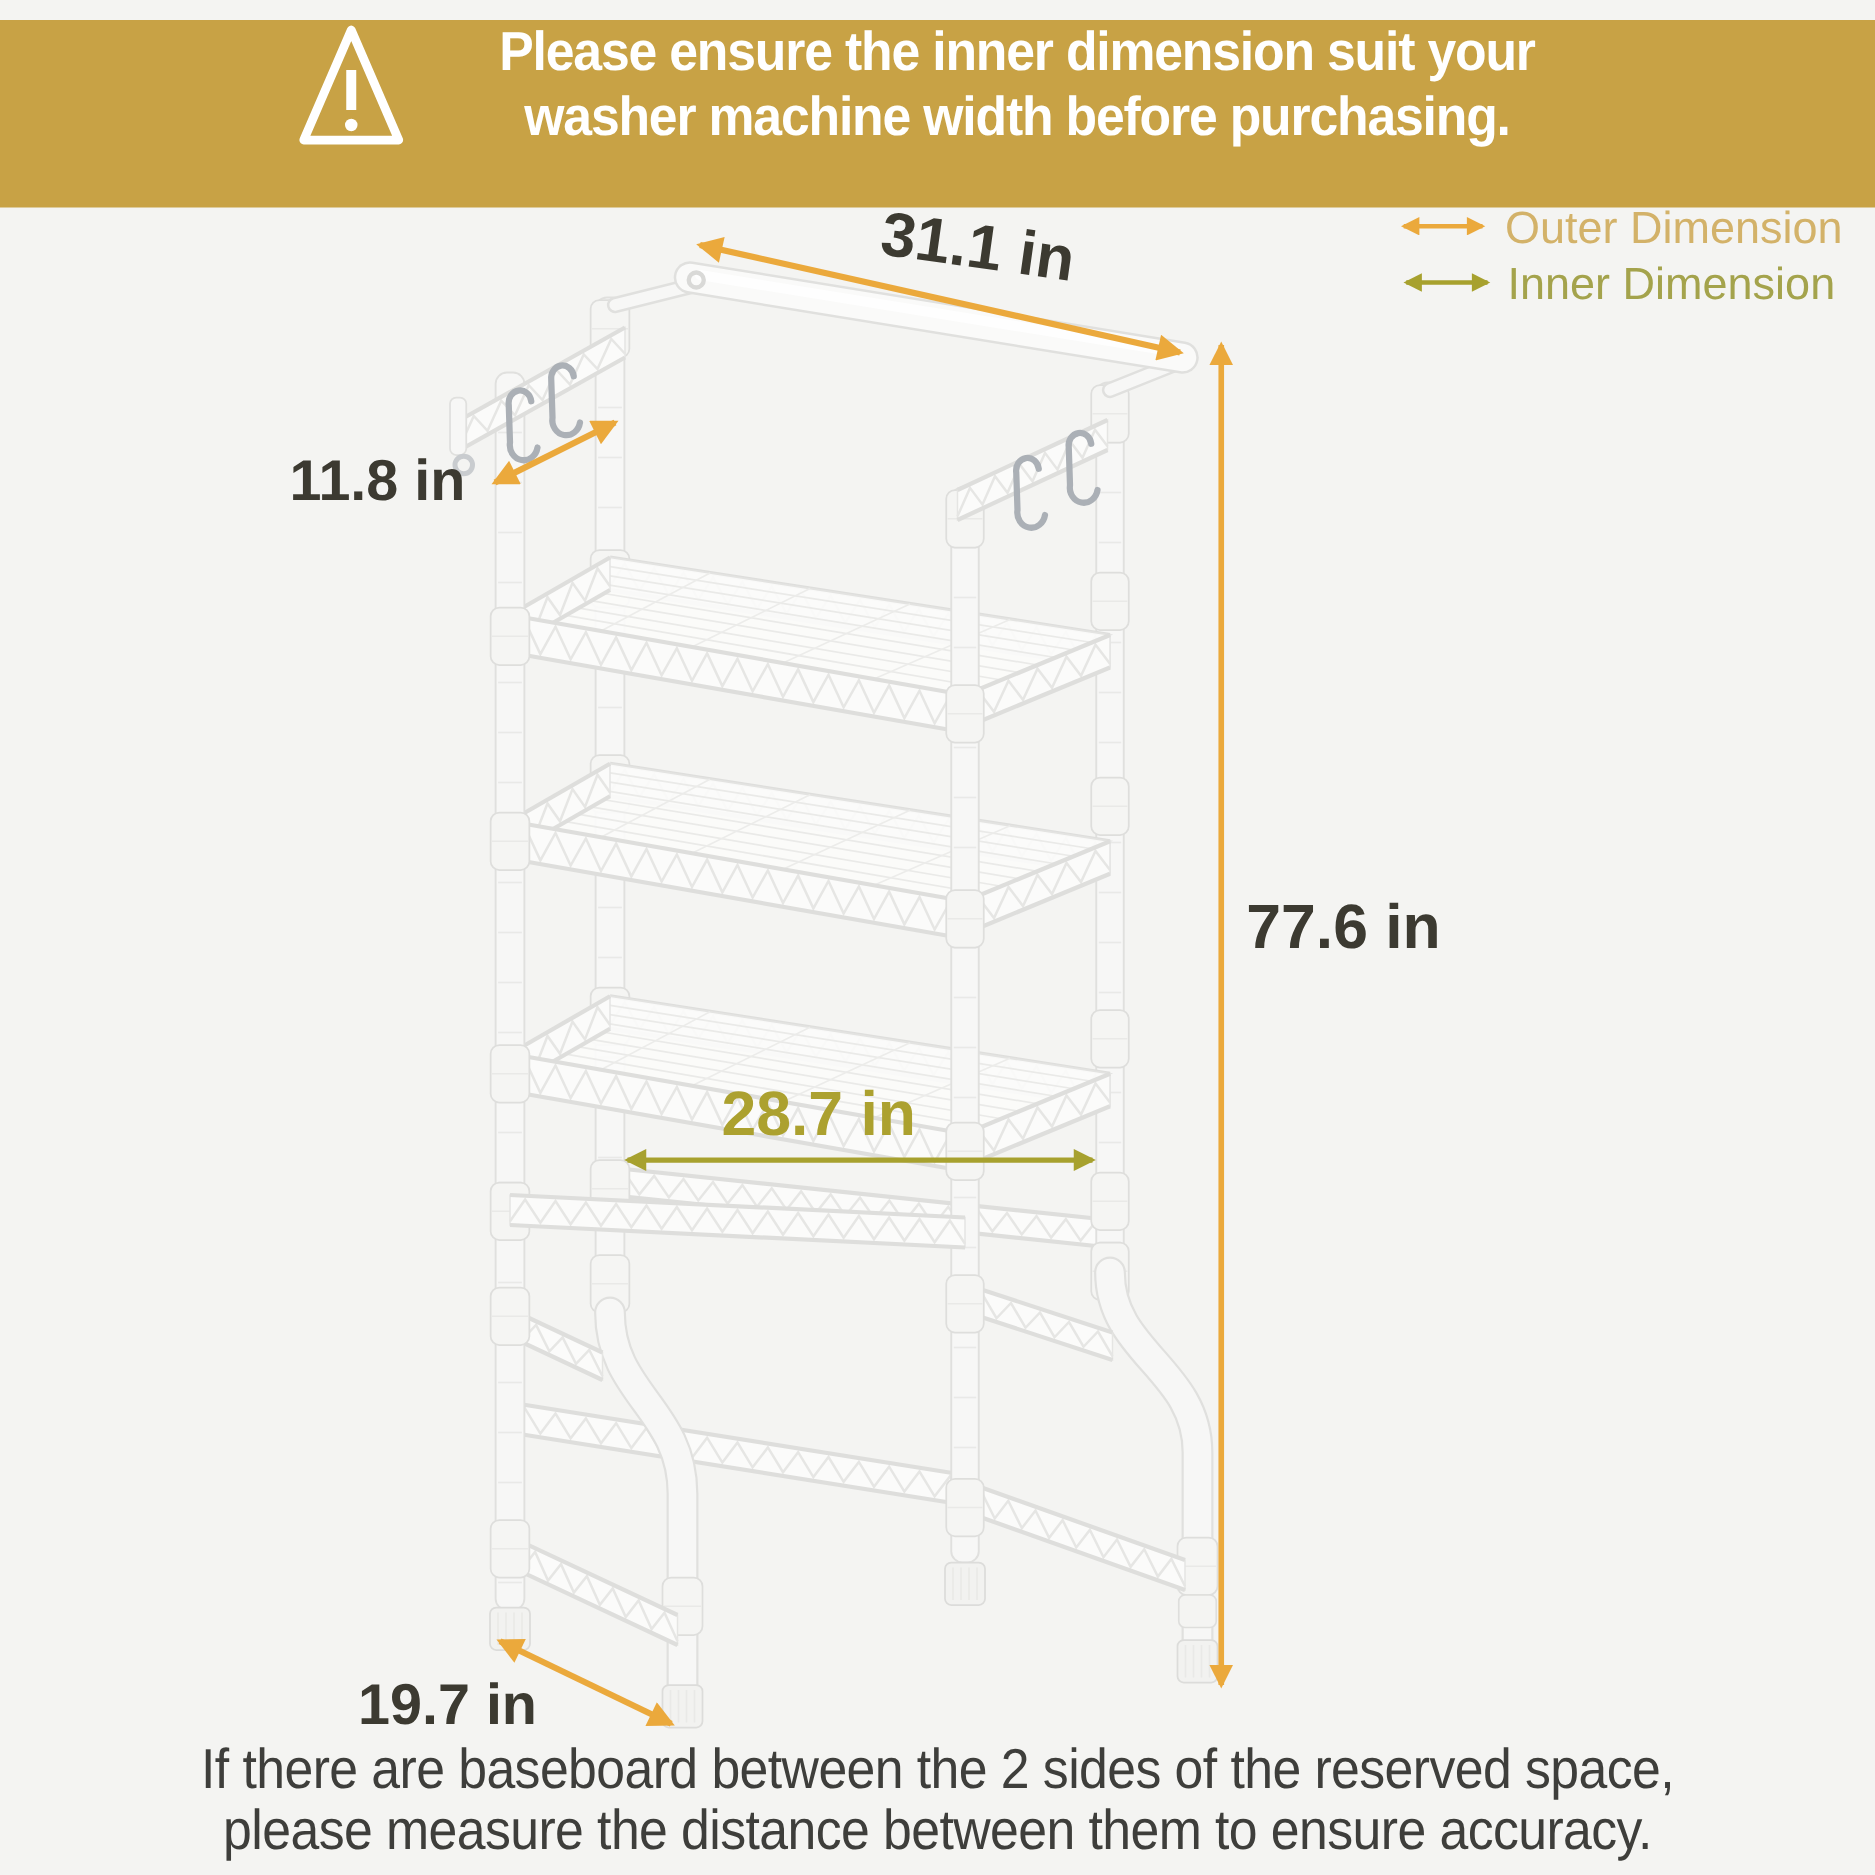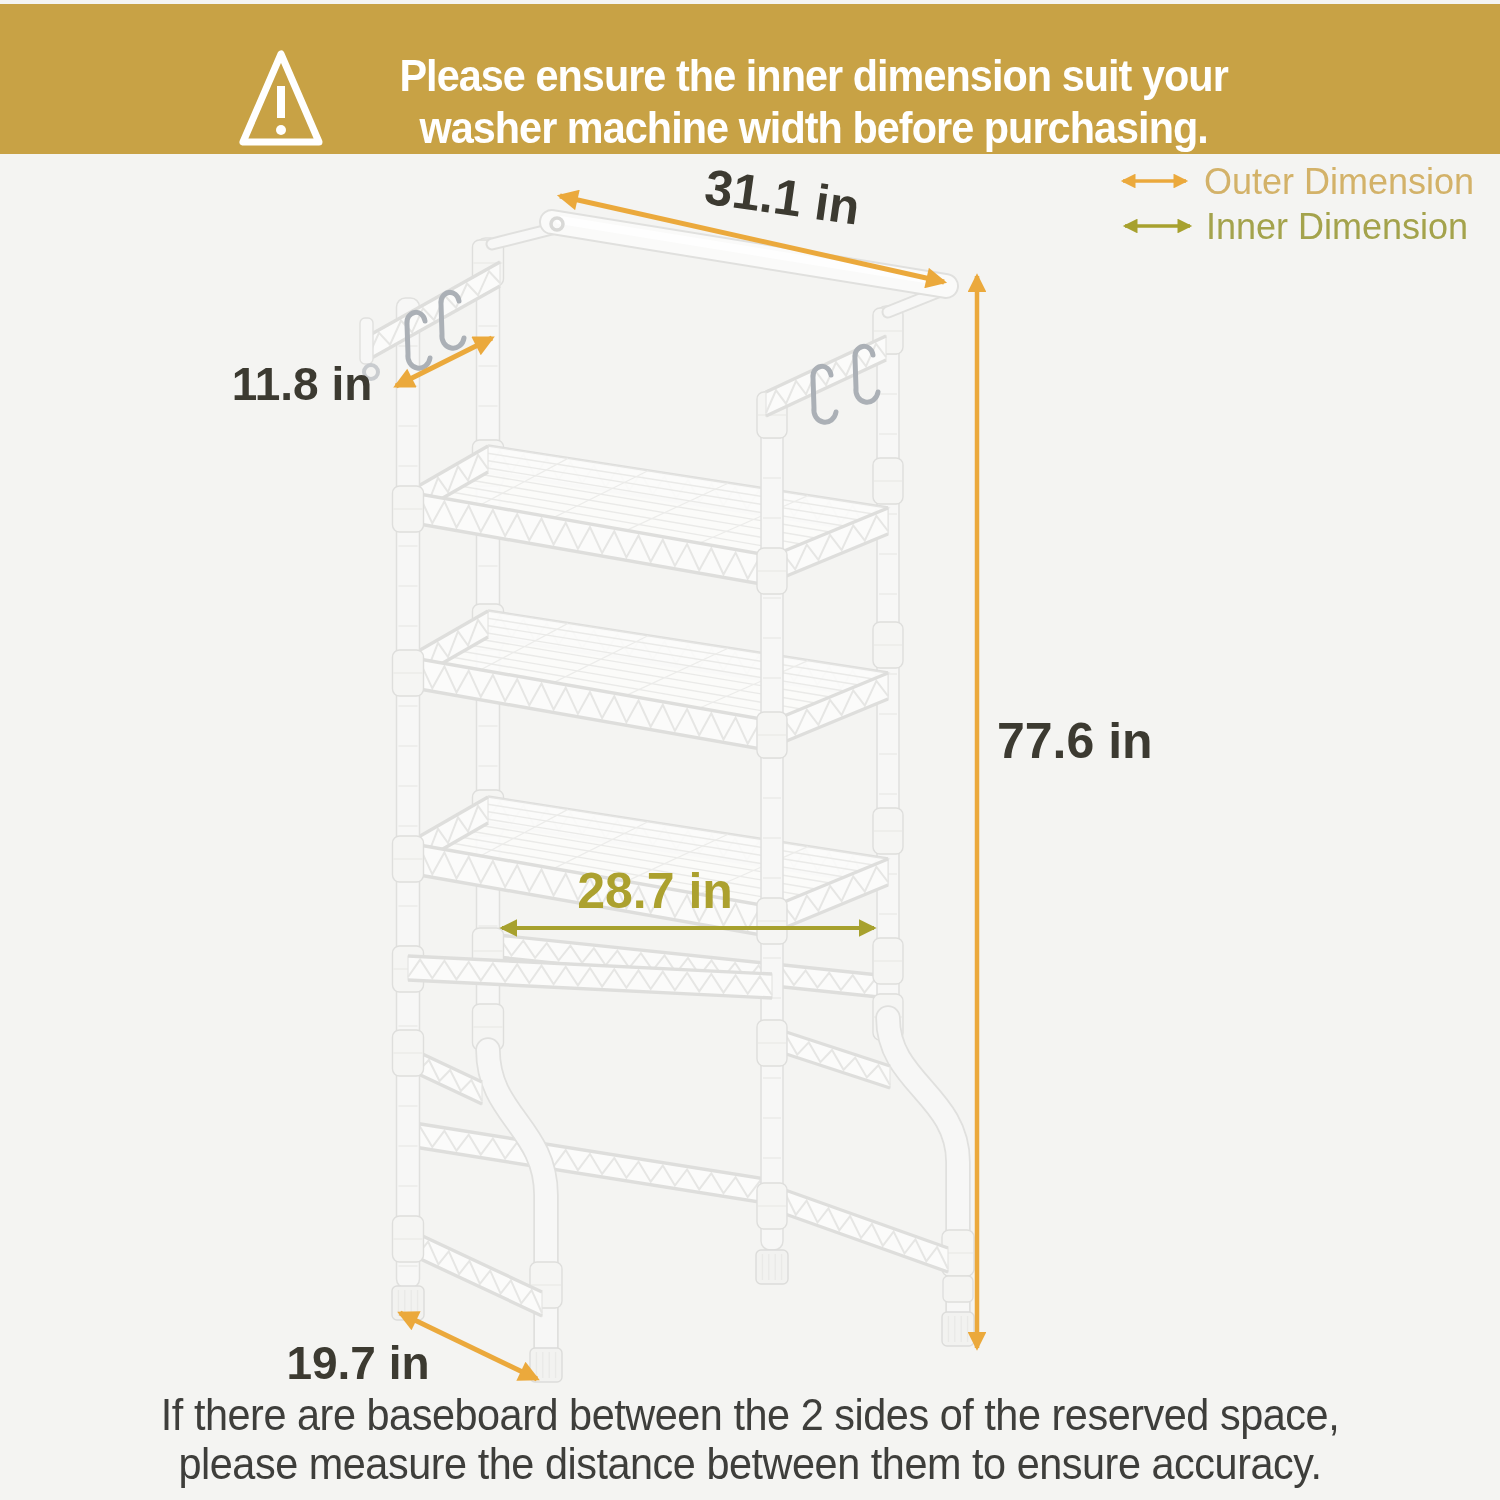--- a/index.html
+++ b/index.html
@@ -2,22 +2,22 @@
 <html><head>
 <meta charset="utf-8">
 <style>
   html,body{margin:0;padding:0;}
   body{
     width:1500px;height:1500px;position:relative;overflow:hidden;
     background:#F4F4F2;
     font-family:"Liberation Sans","DejaVu Sans",sans-serif;
   }
   .banner{
-    position:absolute;left:0;top:4px;width:1500px;height:150px;
-    background:#C8A245;display:flex;align-items:flex-end;justify-content:center;
+    position:absolute;left:0;top:16px;width:1500px;height:150px;
+    background:#C8A245;display:flex;align-items:flex-start;justify-content:center;
   }
   .banner-icon{flex:0 0 auto;margin-right:46px;margin-left:-10px;}
   .banner-text{
     color:#FFFFFF;font-weight:bold;font-size:44px;line-height:52px;
     letter-spacing:-1px;text-align:center;transform:scaleX(.94);
     transform-origin:center;
   }
   .stage{position:absolute;left:0;top:150px;width:1500px;height:1350px;}
   .stage svg{display:block;}
   .footer{

